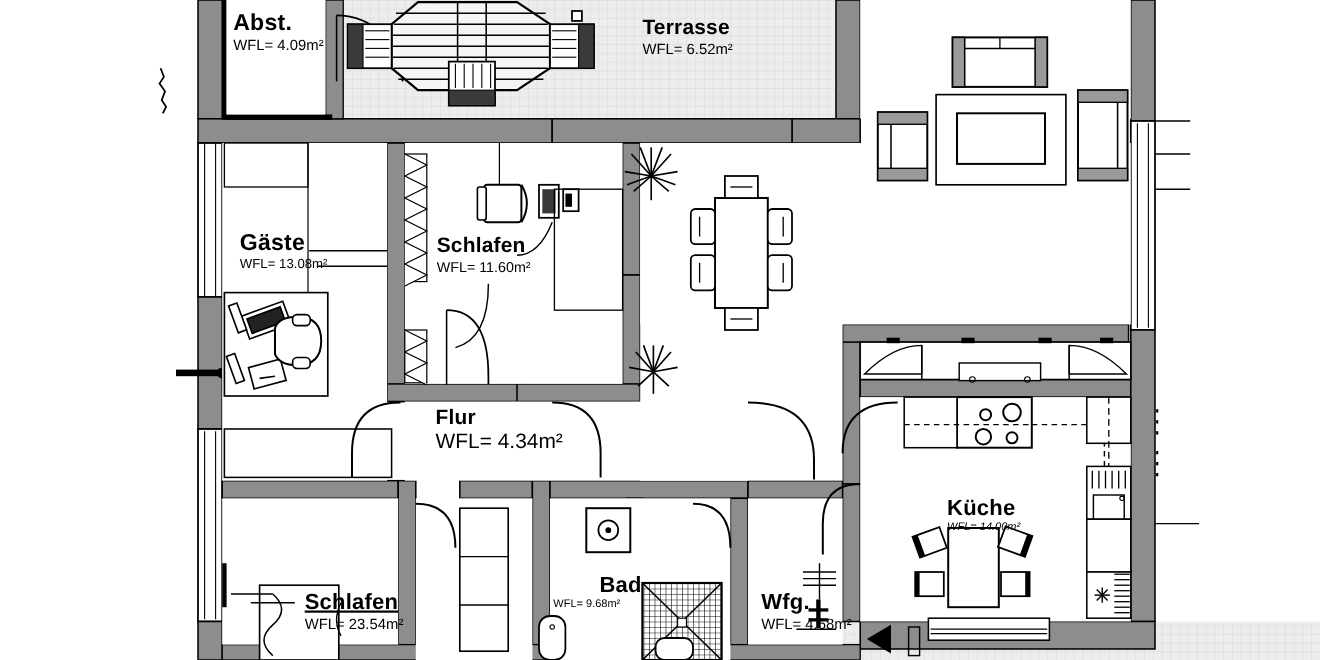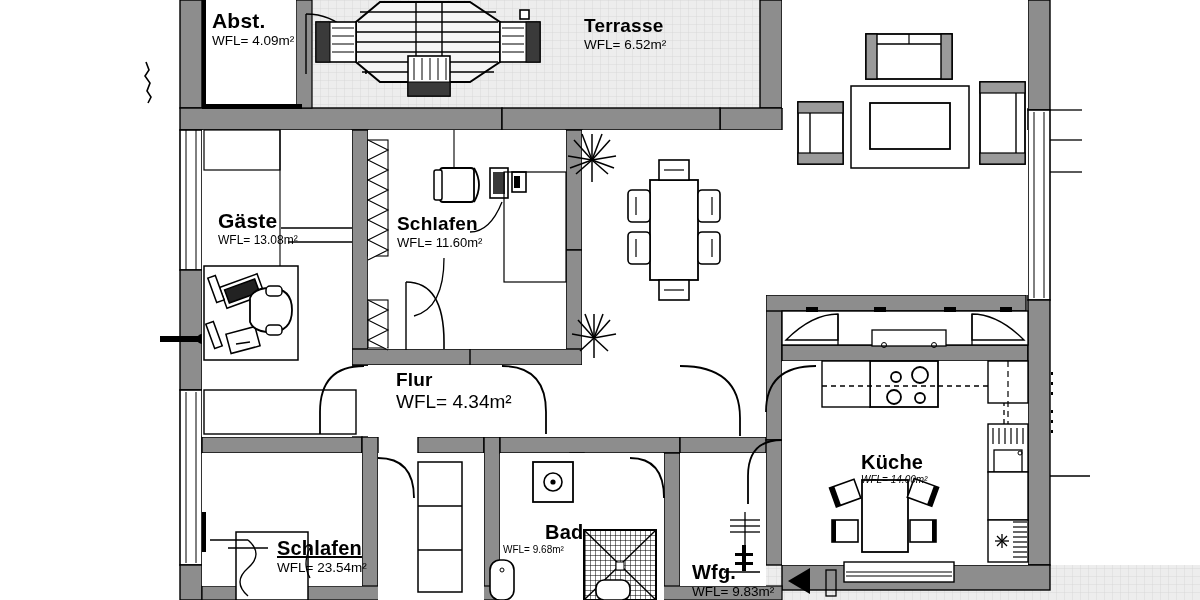--- a/index.html
+++ b/index.html
@@ -521,17 +521,17 @@
     <div class="room-name" style="font-size:20px;text-decoration:underline;">Schlafen</div>
     <div class="room-area" style="font-size:13.5px;"><span>WFL= </span><span>23.54</span><span>m²</span></div>
   </div>
 
   <div class="room-label" style="left:503px;top:522px;">
     <div class="room-name" style="font-size:20px;margin-left:42px;">Bad</div>
     <div class="room-area" style="font-size:10px;"><span>WFL= </span><span>9.68</span><span>m²</span></div>
   </div>
 
   <div class="room-label" style="left:692px;top:538px;">
-    <div class="room-name" style="font-size:20px;margin-top:24px;">Wfg.</div>
-    <div class="room-area" style="font-size:13.5px;"><span>WFL= </span><span>9.83</span><span>m²</span></div>
+    <div class="room-name" style="font-size:20px;">Wfg.</div>
+    <div class="room-area" style="font-size:13.5px;"><span>WFL= </span><span>4.68</span><span>m²</span></div>
   </div>
 
 </div>
 
 </body></html>

